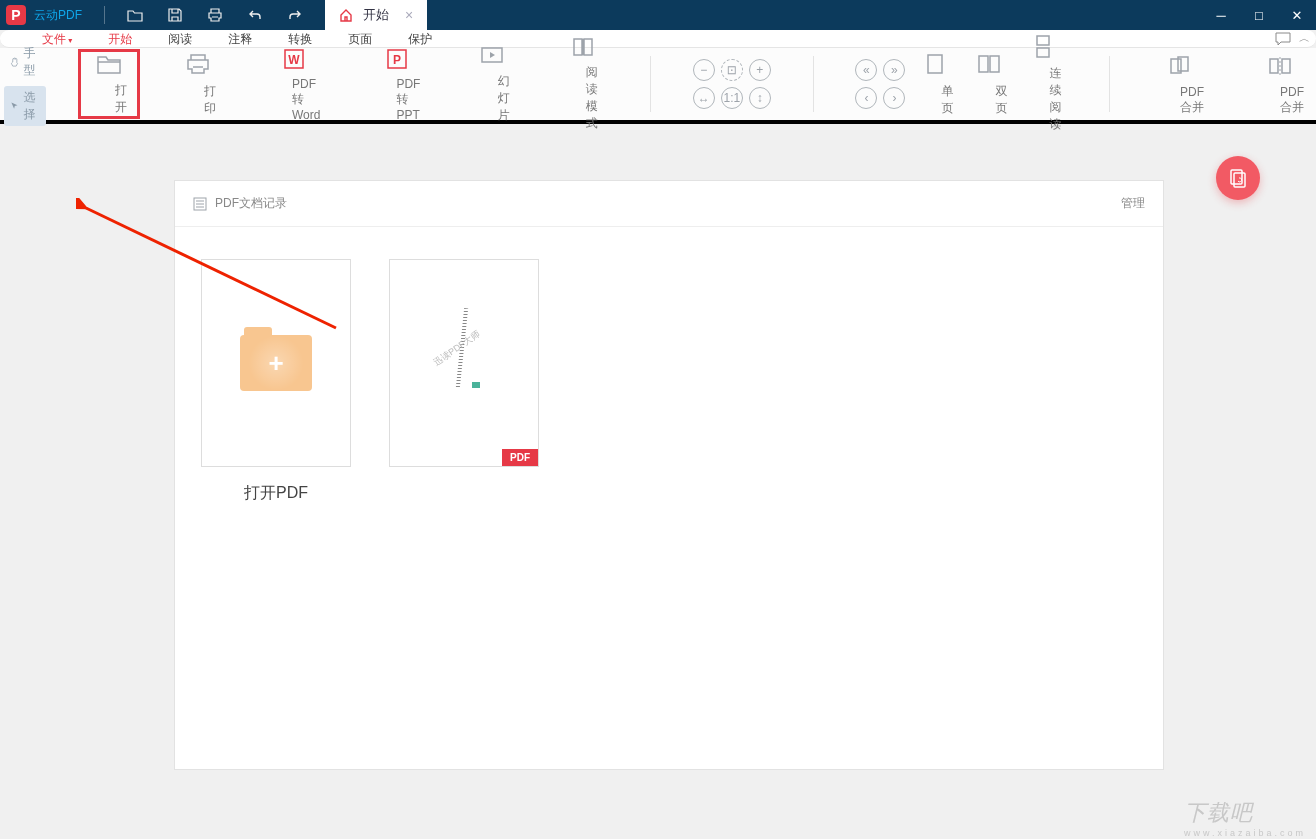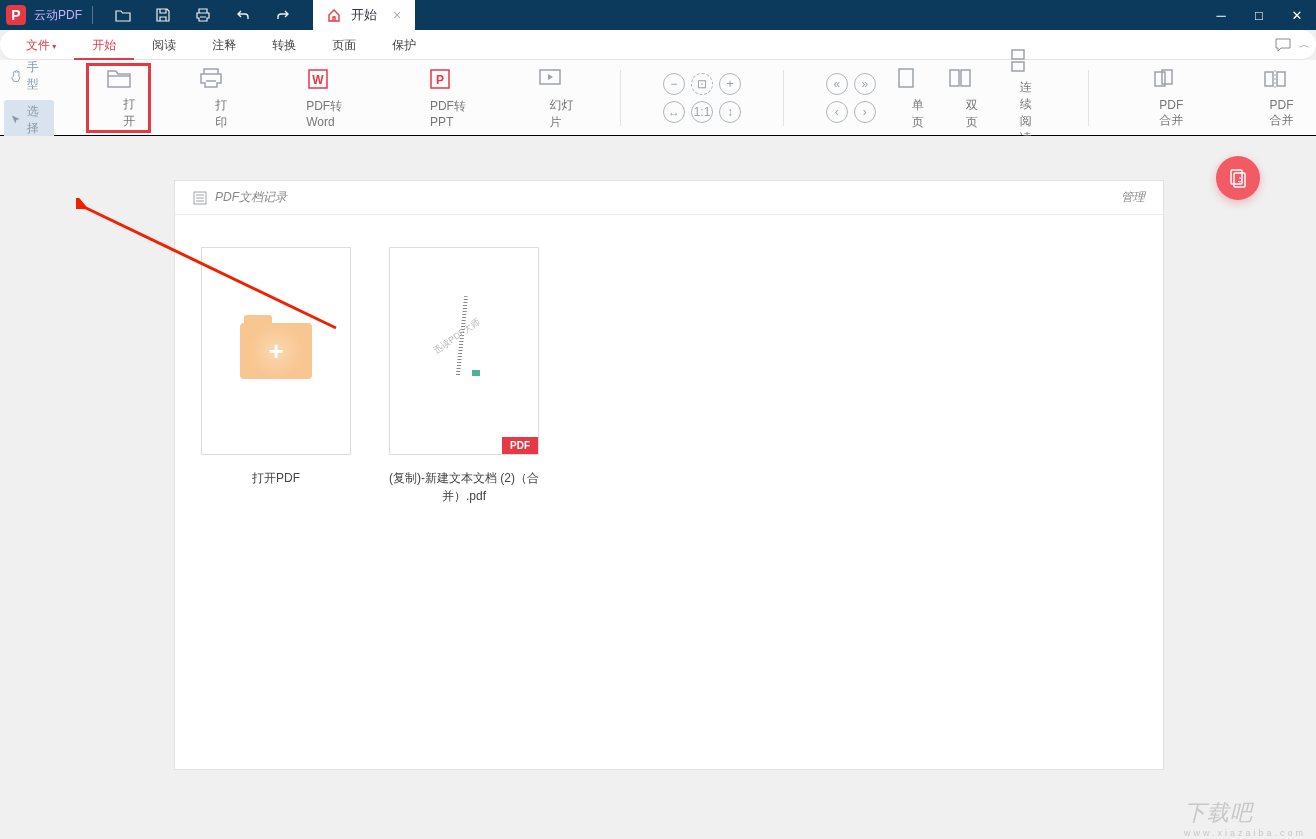--- a/index.html
+++ b/index.html
@@ -1,60 +1,60 @@
 <!DOCTYPE html>
 <html><head>
 <meta charset="utf-8">
 <style>
 * { margin: 0; padding: 0; box-sizing: border-box; }
 body { font-family: "Microsoft YaHei", sans-serif; font-size: 12px; background: #f0f0f0; width: 1316px; height: 839px; overflow: hidden; position: relative; }
 .titlebar { background: #0c3a5c; height: 30px; display: flex; align-items: center; color: #fff; position: relative; }
 .app-logo { width: 20px; height: 20px; background: #e63946; border-radius: 4px; margin: 0 8px 0 6px; display: flex; align-items: center; justify-content: center; font-weight: bold; font-size: 14px; color: #fff; }
-.app-name { color: #c4b5fd; }
+.app-name { color: #0ea5e9; margin-right: 12px; }
 .title-divider { width: 1px; height: 18px; background: rgba(255,255,255,0.3); margin: 0 10px; }
 .title-icon { width: 20px; height: 20px; display: flex; align-items: center; justify-content: center; margin: 0 10px; color: #eee; cursor: pointer; }
 .tab-start { background: #fff; height: 30px; display: flex; align-items: center; padding: 0 14px; gap: 10px; margin-left: 10px; }
 .home-icon { color: #e63946; }
 .tab-start-label { color: #334; font-size: 13px; }
 .tab-close { color: #aab; cursor: pointer; font-size: 14px; margin-left: 6px; }
 .win-controls { position: absolute; right: 0; top: 0; display: flex; }
 .win-btn { width: 38px; height: 30px; color: #fff; display: flex; align-items: center; justify-content: center; cursor: pointer; font-size: 13px; }
-.menubar { background: #fff; height: 30px; display: flex; align-items: center; border-bottom: 1px solid #e5e5e5; padding-left: 8px; position: relative; border-radius: 15px; }
+.menubar { background: #fff; height: 18px; display: flex; align-items: center; border-bottom: 1px solid #e5e5e5; padding-left: 24px; position: relative; border-radius: 15px; }
 .menu-item { padding: 0 18px; height: 30px; line-height: 30px; color: #444; cursor: pointer; }
 .menu-item.file { color: #e63946; }
 .menu-item.file::after { content: ' ▾'; font-size: 8px; }
 .menu-item.active { color: #e63946; border-bottom: 2px solid #e63946; }
 .menubar-right { position: absolute; right: 6px; display: flex; align-items: center; gap: 8px; color: #8a8a8a;}
-.toolbar { background: #fcfcfc; height: 76px; display: flex; align-items: center; border-bottom: 1px solid #000000; position: relative; gap: 28px; }
+.toolbar { background: #fcfcfc; height: 76px; display: flex; align-items: center; border-bottom: 4px solid #000000; position: relative; gap: 28px; }
 .side-tools { width: 70px; display: flex; flex-direction: column; gap: 4px; padding: 6px 4px; }
 .side-tool { display: flex; align-items: center; gap: 4px; color: #8a9aa8; padding: 3px 6px; border-radius: 3px; font-size: 12px; }
 .side-tool.sel { background: #d8e3ee; }
 .tool-btn { display: flex; flex-direction: column; align-items: center; justify-content: center; gap: 6px; height: 70px; padding: 0 12px; cursor: pointer; color: #555; }
 .tool-icon { width: 26px; height: 26px; display: flex; align-items: center; justify-content: center; color: #9da3aa; }
 .tool-btn.highlight { border: 3px solid #e63946; padding: 0 10px; }
 .tool-sep { width: 1px; height: 56px; background: #e3e3e3; margin: 0 6px; }
 .zoom-group { display: flex; align-items: center; gap: 6px; padding: 0 8px; }
 .zcirc { width: 22px; height: 22px; border: 1.5px solid #b0b6bb; border-radius: 50%; display: flex; align-items: center; justify-content: center; color: #9da3aa; font-size: 12px; cursor: pointer; }
 .tiny-label { font-size: 12px; color: #777; margin-left: 24px; }
 .content { position: absolute; left: 0; right: 0; top: 136px; bottom: 0; background: #f0f0f0; }
 .panel { position: absolute; left: 174px; top: 44px; width: 990px; height: 590px; background: #fff; border: 1px solid #e2e2e2; }
-.panel-head { height: 34px; display: flex; align-items: center; padding: 0 18px; border-bottom: 1px solid #eee; color: #888; justify-content: space-between; font-style: italic; }
+.panel-head { height: 46px; display: flex; align-items: center; padding: 0 18px; border-bottom: 1px solid #eee; color: #888; justify-content: space-between; }
 .panel-head-left { display: flex; align-items: center; gap: 8px; }
 .panel-body { padding: 32px 24px; display: flex; gap: 34px; }
 .card { width: 154px; display: flex; flex-direction: column; align-items: center; gap: 14px; cursor: pointer; }
 .thumb { width: 150px; height: 208px; border: 1px solid #ddd; background: #fff; display: flex; align-items: center; justify-content: center; position: relative; }
 .folder-plus { width: 72px; height: 56px; background: #f8c690; border-radius: 4px; position: relative; }
 .folder-plus::before { content:''; position:absolute; top:-8px; left:4px; width:28px; height:10px; background:#f8c690; border-radius:3px 3px 0 0; }
 .folder-plus::after { content:'+'; position:absolute; inset:0; display:flex; align-items:center; justify-content:center; color:#fff; font-size:26px; font-weight:bold; background: radial-gradient(circle at center, rgba(255,255,255,0.3) 0, transparent 60%); }
 .doc-thumb { width:150px; height:208px; border:1px solid #ddd; background:#fff; position:relative; }
 .doc-lines { position:absolute; left:70px; top:48px; width:4px; height:80px; background: repeating-linear-gradient(#888 0 1px, transparent 1px 3px); transform: rotate(6deg);}
 .doc-wm { position:absolute; left:40px; top:82px; font-size:9px; color:#bbb; transform: rotate(-35deg); }
 .teal-dot{position:absolute; left:82px; top:122px; width:8px; height:6px; background:#4ab39a;}
 .pdf-badge { position:absolute; right:0; bottom:0; background:#e63946; color:#fff; font-size:10px; padding:3px 8px; font-weight:bold; }
-.card-label { font-size:12px; color:#444; text-align:center; max-width:150px; line-height:1.5; }
+.card-label { font-size:16px; color:#444; text-align:center; max-width:150px; line-height:1.5; }
 .fab { position: fixed; right: 56px; top: 156px; width: 44px; height: 44px; border-radius: 50%; background: #f25a64; box-shadow: 0 3px 8px rgba(230,50,60,0.3); display:flex; align-items:center; justify-content:center; color:#fff; cursor:pointer; }
 .watermark { position: fixed; right: 10px; bottom: 1px; color: #c8c8c8; font-size: 22px; font-style: italic; letter-spacing:1px;}
 .watermark small{display:block; font-size:9px; text-align:right; font-style:normal; letter-spacing:3px;}
 .arrow-svg { position: absolute; left: 76px; top: 62px; pointer-events:none; }
 svg { display: block; }
 </style>
 </head>
 <body>
 
 <div class="titlebar">
@@ -172,20 +172,28 @@
   </div>
   <div class="tool-btn">
     <span class="tool-icon">
         <svg width="24" height="22" viewBox="0 0 24 22">
           <rect x="2" y="3" width="20" height="14" fill="none" stroke="#9da3aa" stroke-width="1.5"></rect>
           <path d="M10 7l5 3-5 3z" fill="#9da3aa"></path>
         </svg>
       </span>
     <span class="tiny-label">幻灯片</span>
   </div>
+  <div class="tool-btn">
+    <span class="tool-icon">
+        <svg width="24" height="22" viewBox="0 0 24 22">
+          <path fill="none" stroke="#9da3aa" stroke-width="1.5" d="M3 3h8v16H3zM13 3h8v16h-8zM12 3v16"></path>
+        </svg>
+      </span>
+    <span class="tiny-label">阅读模式</span>
+  </div>
   <div class="tool-sep"></div>
 
   <div class="zoom-group">
     <div style="display:flex;flex-direction:column;align-items:center;gap:6px;">
       <div style="display:flex;gap:6px;">
         <div class="zcirc">−</div>
         <div class="zcirc" style="border-style:dashed">⊡</div>
         <div class="zcirc">+</div>
       </div>
       <div style="display:flex;gap:6px;">
@@ -279,21 +287,20 @@
           </div>
         <div class="card-label">打开PDF</div>
       </div>
       <div class="card">
         <div class="doc-thumb">
           <div class="doc-lines"></div>
           <div class="doc-wm">迅读PDF大师</div>
           <div class="teal-dot"></div>
           <div class="pdf-badge">PDF</div>
         </div>
-        <div class="card-label">(复制)-新建文本文档 (2)（合并）.pdf</div>
       </div>
     </div>
   </div>
 
   <svg class="arrow-svg" width="280" height="150">
     <defs>
         <marker id="ah" markerWidth="12" markerHeight="12" refX="2" refY="6" orient="auto">
           <path d="M12 1L1 6l11 5L8 6z" fill="#e20"></path>
         </marker>
       </defs>

